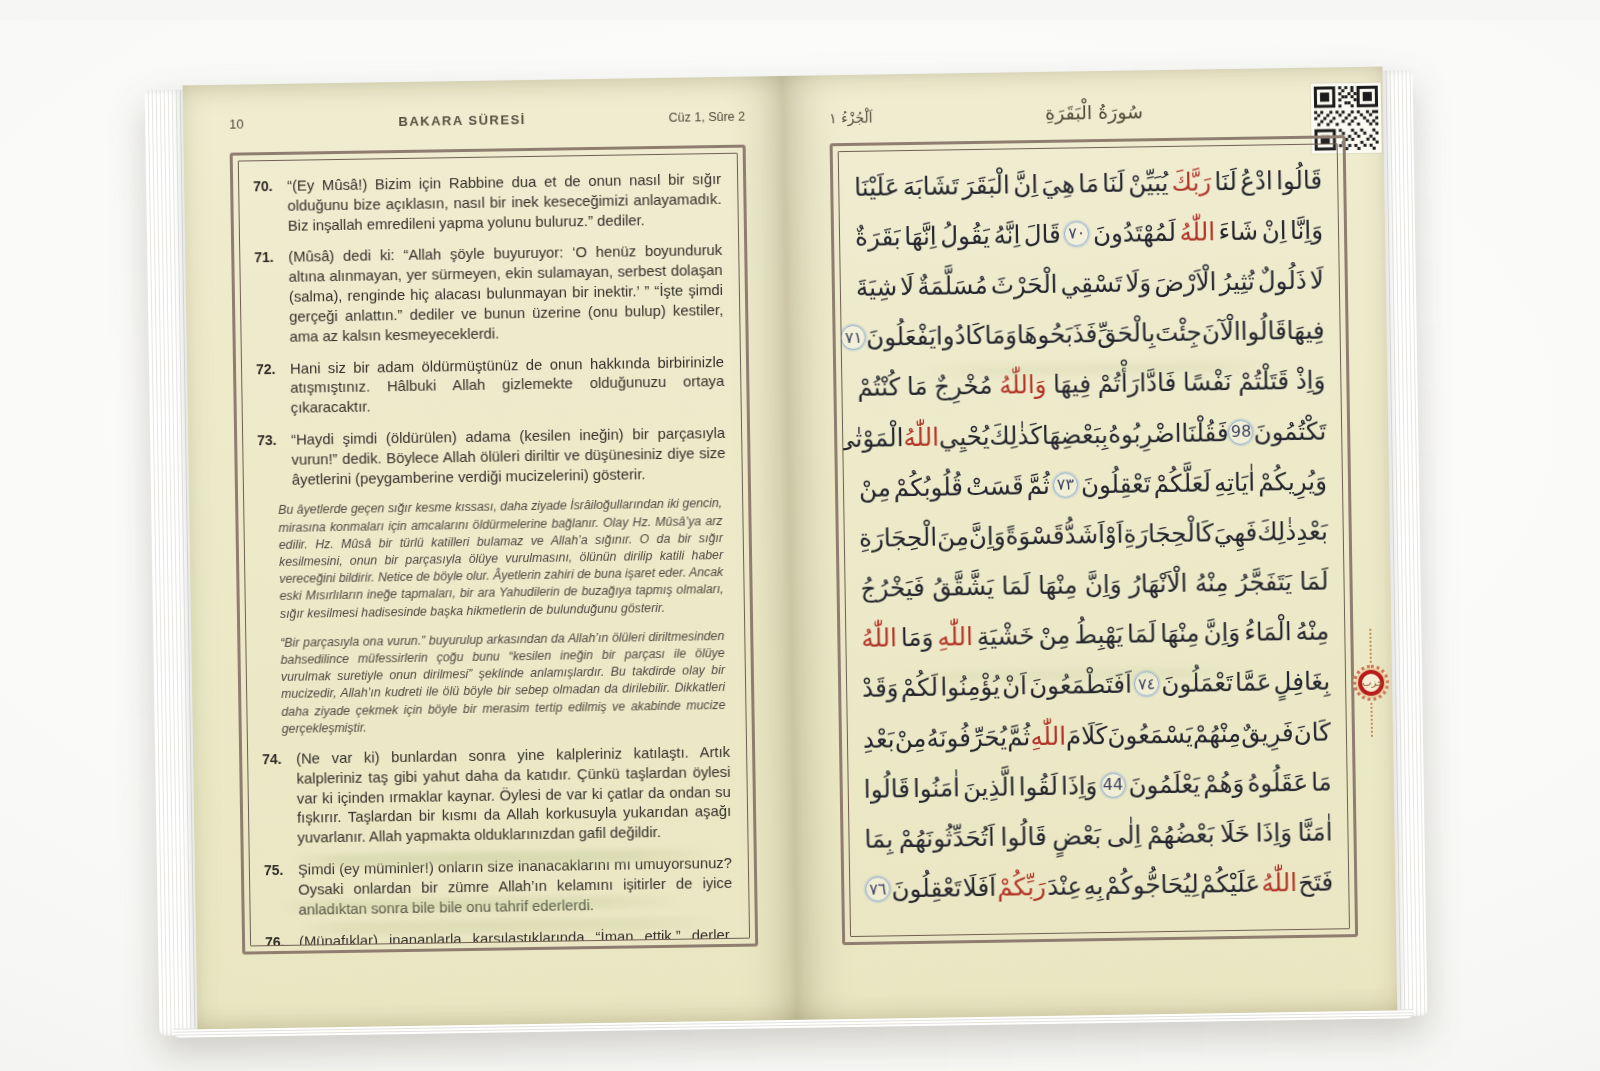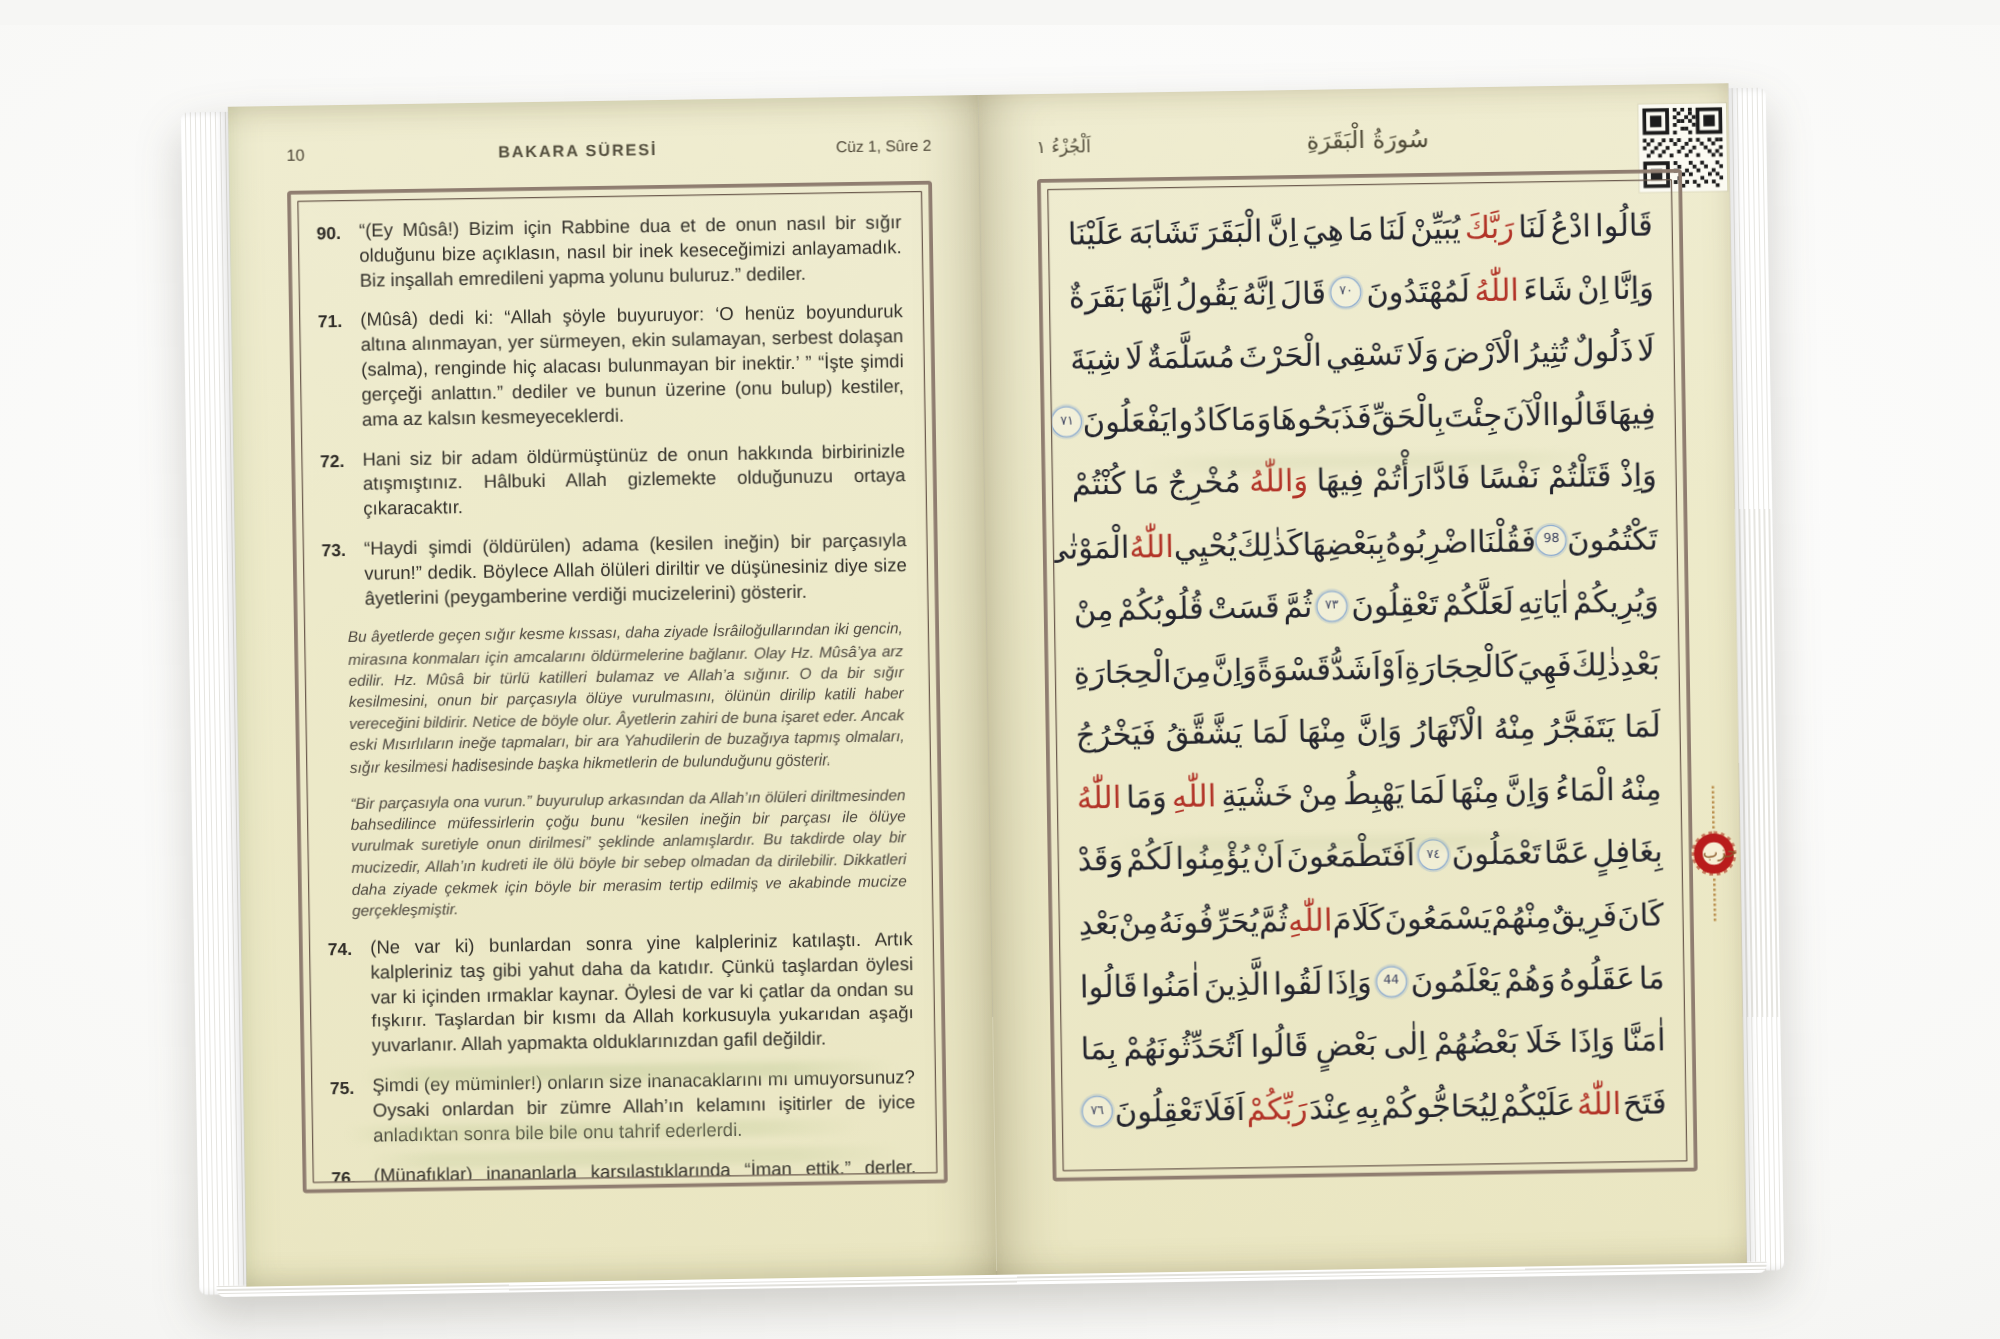--- a/index.html
+++ b/index.html
@@ -112,21 +112,21 @@
   .aline {
     display:flex; direction:rtl; justify-content:space-between; align-items:center;
     height:50.2px; font-family:"DejaVu Sans", sans-serif;
     font-size:24.5px; color:#23242d; white-space:nowrap;
   }
   .aw { display:inline-block; }
   .red { color:#b23327;text-align:right; }
   .vbadge {
     flex:0 0 auto; width:23px; height:23px; border-radius:50%;
     border:1.6px solid #8fadd0; box-shadow:0 0 0 1.5px rgba(143,173,208,.30);
-    color:#3d4360; font-size:10px; line-height:1;
+    color:#3d4360; font-size:16px; line-height:1;
     display:flex; align-items:center; justify-content:center;
     background:rgba(255,255,255,.25);
   }
   .rghost {
     position:absolute; height:12px; border-radius:6px; opacity:.16; filter:blur(3px);
     background:linear-gradient(90deg, transparent, #b9c492 20%, #b9c492 80%, transparent);
   }
   .rg1 { left:70px; right:60px; top:215px; }
   .rg2 { left:40px; right:90px; top:520px; }
 
@@ -135,22 +135,22 @@
     position:absolute; left:556px; top:562px; width:46px; text-align:center;
   }
   .hizb .dots { width:0; height:34px; margin:0 auto; border-left:2px dotted #bb9150; }
   .hizb .flower {
     width:36px; height:36px; margin:2px auto; border-radius:50%;
     border:3px dotted #c5785c; background:#f2e5bd;
     display:flex; align-items:center; justify-content:center; box-sizing:border-box;
     box-shadow: inset 0 0 0 2px #e7cf9f;
   }
   .hizb .flower .core {
-    width:18px; height:18px; border-radius:50%; border:7px solid #b91c1c;
-    background:#f7efd5; color:#8a5a2a; font-size:13px; line-height:17px;
+    width:18px; height:18px; border-radius:50%; border:4px solid #b91c1c;
+    background:#f7efd5; color:#8a5a2a; font-size:10px; line-height:17px;
     font-family:"DejaVu Sans", sans-serif;
   }
 </style>
 </head>
 <body>
 
 <div class="scene">
   <div class="book">
     <div class="edge edge-left"></div>
     <div class="edge edge-right"></div>
@@ -161,21 +161,21 @@
         <span class="page-num">10</span>
         <span class="title">BAKARA SÜRESİ</span>
         <span class="cuz">Cüz 1, Sûre 2</span>
       </div>
       <div class="frame">
         <div class="frame-inner" id="left-blocks">
           <div class="ghost g1"></div>
           <div class="ghost g2"></div>
           <div class="ghost g3"></div>
         <div class="verse">
-              <span class="vnum">90.</span>
+              <span class="vnum">70.</span>
               <p class="vtext">“(Ey Mûsâ!) Bizim için Rabbine dua et de onun nasıl bir sığır olduğunu bize açıklasın, nasıl bir inek keseceğimizi anlayamadık. Biz inşallah emredileni yapma yolunu buluruz.” dediler.</p>
             </div>
             <div class="verse">
               <span class="vnum">71.</span>
               <p class="vtext">(Mûsâ) dedi ki: “Allah şöyle buyuruyor: ‘O henüz boyunduruk altına alınmayan, yer sürmeyen, ekin sulamayan, serbest dolaşan (salma), renginde hiç alacası bulunmayan bir inektir.’ ” “İşte şimdi gerçeği anlattın.” dediler ve bunun üzerine (onu bulup) kestiler, ama az kalsın kesmeyeceklerdi.</p>
             </div>
             <div class="verse">
               <span class="vnum">72.</span>
               <p class="vtext">Hani siz bir adam öldürmüştünüz de onun hakkında birbirinizle atışmıştınız. Hâlbuki Allah gizlemekte olduğunuzu ortaya çıkaracaktır.</p>
             </div>

